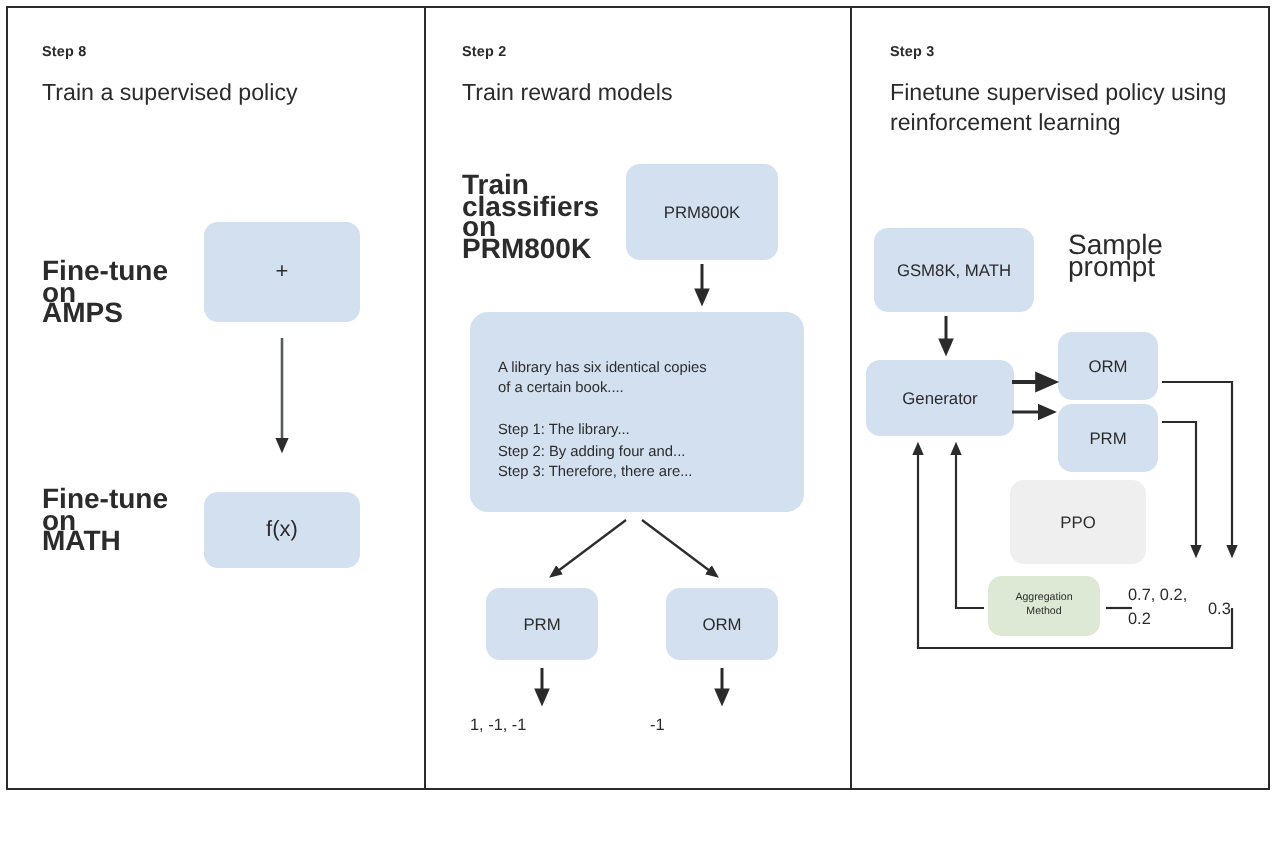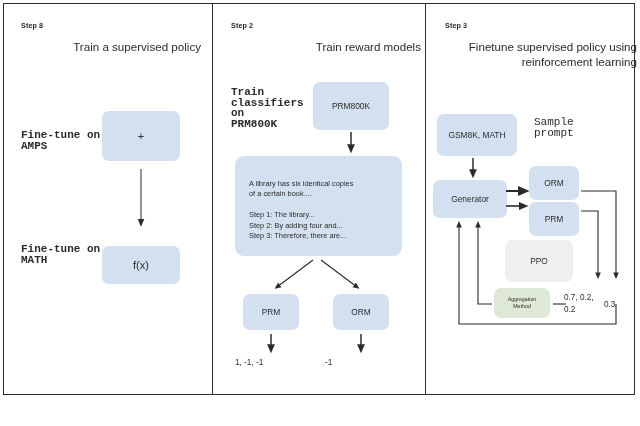--- a/index.html
+++ b/index.html
@@ -43,31 +43,29 @@
     letter-spacing: .1px;
     color: #2b2b2b;
     white-space: nowrap;
   }
   .step-title {
     position: absolute;
     font-size: 11.6px;
     line-height: 14.6px;
     color: #2b2b2b;
     white-space: pre-line;
-    text-align: right;
   }
 
   .side-label {
     position: absolute;
-    font-size: 11px;
+    font-size: 14px;
     line-height: 10.6px;
     font-weight: bold;
     color: #2b2b2b;
     white-space: pre-line;
-    font-family: Liberation Mono, monospace;
   }
   .side-label.light { font-weight: normal; }
 
   .nbox {
     position: absolute;
     box-sizing: border-box;
     border-radius: 7px;
     background: #d3e0f0;
     display: flex;
     align-items: center;

